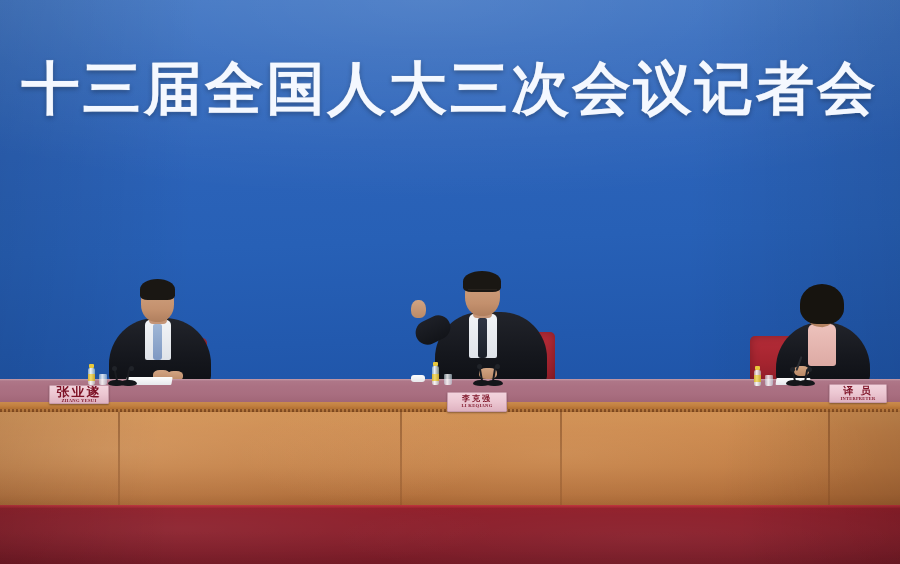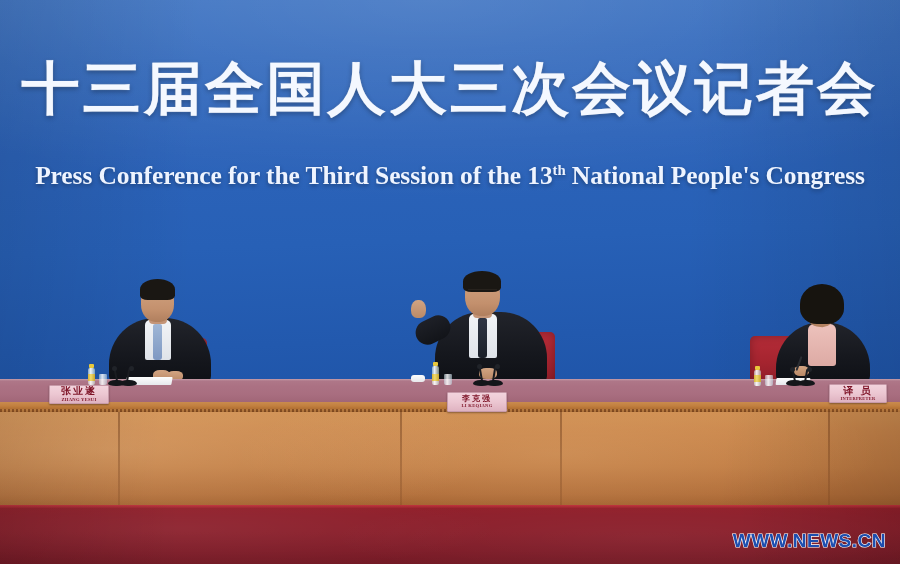--- a/index.html
+++ b/index.html
@@ -177,21 +177,20 @@
   }
 </style>
 </head>
 <body>
 
 <div class="photo">
 
   <div class="backdrop"></div>
 
   <div class="title-cn">十三届全国人大三次会议记者会</div>
-  <div class="title-en"><span>Press Conference for the Third Session of the 13</span><sup>th</sup><span> National People's Congress</span></div>
 
   <div class="chair" style="left:145px;top:338px;width:62px;height:46px;"></div>
   <div class="person" style="left:95px;bottom:180px;width:130px;height:110px;">
     <div class="shoulders" style="left:14px;top:44px;width:102px;height:66px;"></div>
     <div class="shirt" style="left:50px;top:46px;width:26px;height:40px;border-radius:5px 5px 2px 2px;"></div>
     <div class="tie" style="left:58px;top:50px;width:9px;height:36px;background:linear-gradient(180deg,#9fb6d6,#7e98c2);"></div>
     <div class="neck" style="left:54px;top:36px;width:18px;height:14px;"></div>
     <div class="head" style="left:46px;top:8px;width:33px;height:40px;"></div>
     <div class="hair" style="left:45px;top:5px;width:35px;height:21px;"></div>
     <div class="hand" style="left:58px;top:96px;width:17px;height:11px;"></div>
@@ -243,21 +242,21 @@
     <div class="mic-stem" style="left:7px;top:2px;height:16px;transform:rotate(-12deg);"></div>
     <div class="mic-head" style="left:4px;top:0px;"></div>
     <div class="mic-base"></div>
   </div>
   <div class="mic" style="left:120px;top:366px;width:17px;height:20px;">
     <div class="mic-stem" style="left:7px;top:2px;height:16px;transform:rotate(10deg);"></div>
     <div class="mic-head" style="left:9px;top:0px;"></div>
     <div class="mic-base"></div>
   </div>
   <div class="nameplate" style="left:49px;top:385px;width:58px;height:17px;">
-    <div class="np-cn" style="font-size:10px;">张业遂</div>
+    <div class="np-cn" style="font-size:13px;">张业遂</div>
     <div class="np-en" style="font-size:4.6px;margin-top:1.5px;">ZHANG YESUI</div>
   </div>
 
   <div class="paper" style="left:411px;top:375px;width:14px;height:7px;border-radius:3px;"></div>
   <div class="bottle" style="left:432px;top:362px;width:7px;height:23px;">
     <div class="bottle-body" style="height:19px;"></div>
     <div class="bottle-label"></div>
     <div class="bottle-cap"></div>
   </div>
   <div class="glass" style="left:444px;top:374px;"></div>
@@ -292,16 +291,15 @@
     <div class="mic-stem" style="left:7px;top:2px;height:15px;transform:rotate(10deg);"></div>
     <div class="mic-head" style="left:9px;top:0px;"></div>
     <div class="mic-base"></div>
   </div>
   <div class="nameplate" style="left:829px;top:384px;width:56px;height:17px;">
     <div class="np-cn" style="font-size:10px;">译 员</div>
     <div class="np-en" style="font-size:4.4px;margin-top:1.5px;">INTERPRETER</div>
   </div>
 
   <div class="watermark">
-    <div class="wm-url">WWW.NEWS.CN</div>
   </div>
 
 </div>
 
 </body></html>

